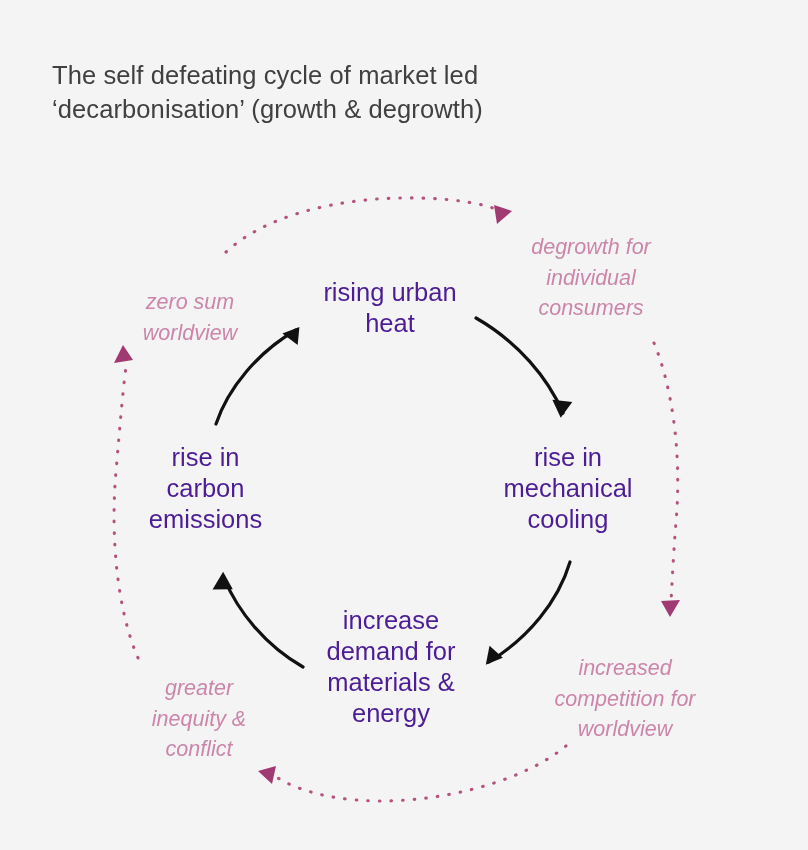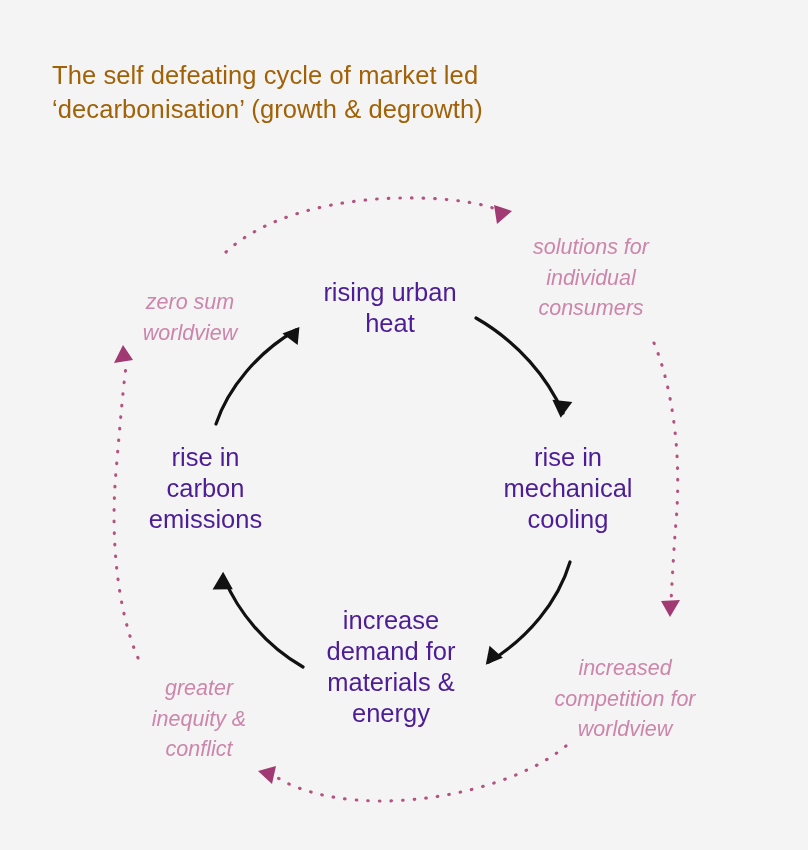--- a/index.html
+++ b/index.html
@@ -20,21 +20,21 @@
     height: 850px;
     background: #f4f4f4;
   }
   .title {
     position: absolute;
     left: 52px;
     top: 58px;
     width: 640px;
     font-size: 25.5px;
     line-height: 34px;
-    color: #a16207;
+    color: #404040;
     font-weight: 400;
     letter-spacing: 0.1px;
     white-space: pre-line;
   }
   svg.diagram {
     position: absolute;
     left: 0;
     top: 0;
     width: 808px;
     height: 850px;
@@ -127,21 +127,21 @@
 
   <div class="node-label" id="node-bottom">increase
 demand for
 materials &amp;
 energy</div>
 
   <div class="node-label" id="node-left">rise in
 carbon
 emissions</div>
 
-  <div class="outer-label" id="label-topright">solutions for
+  <div class="outer-label" id="label-topright">degrowth for
 individual
 consumers</div>
 
   <div class="outer-label" id="label-bottomright">increased
 competition for
 worldview</div>
 
   <div class="outer-label" id="label-bottomleft">greater
 inequity &amp;
 conflict</div>

